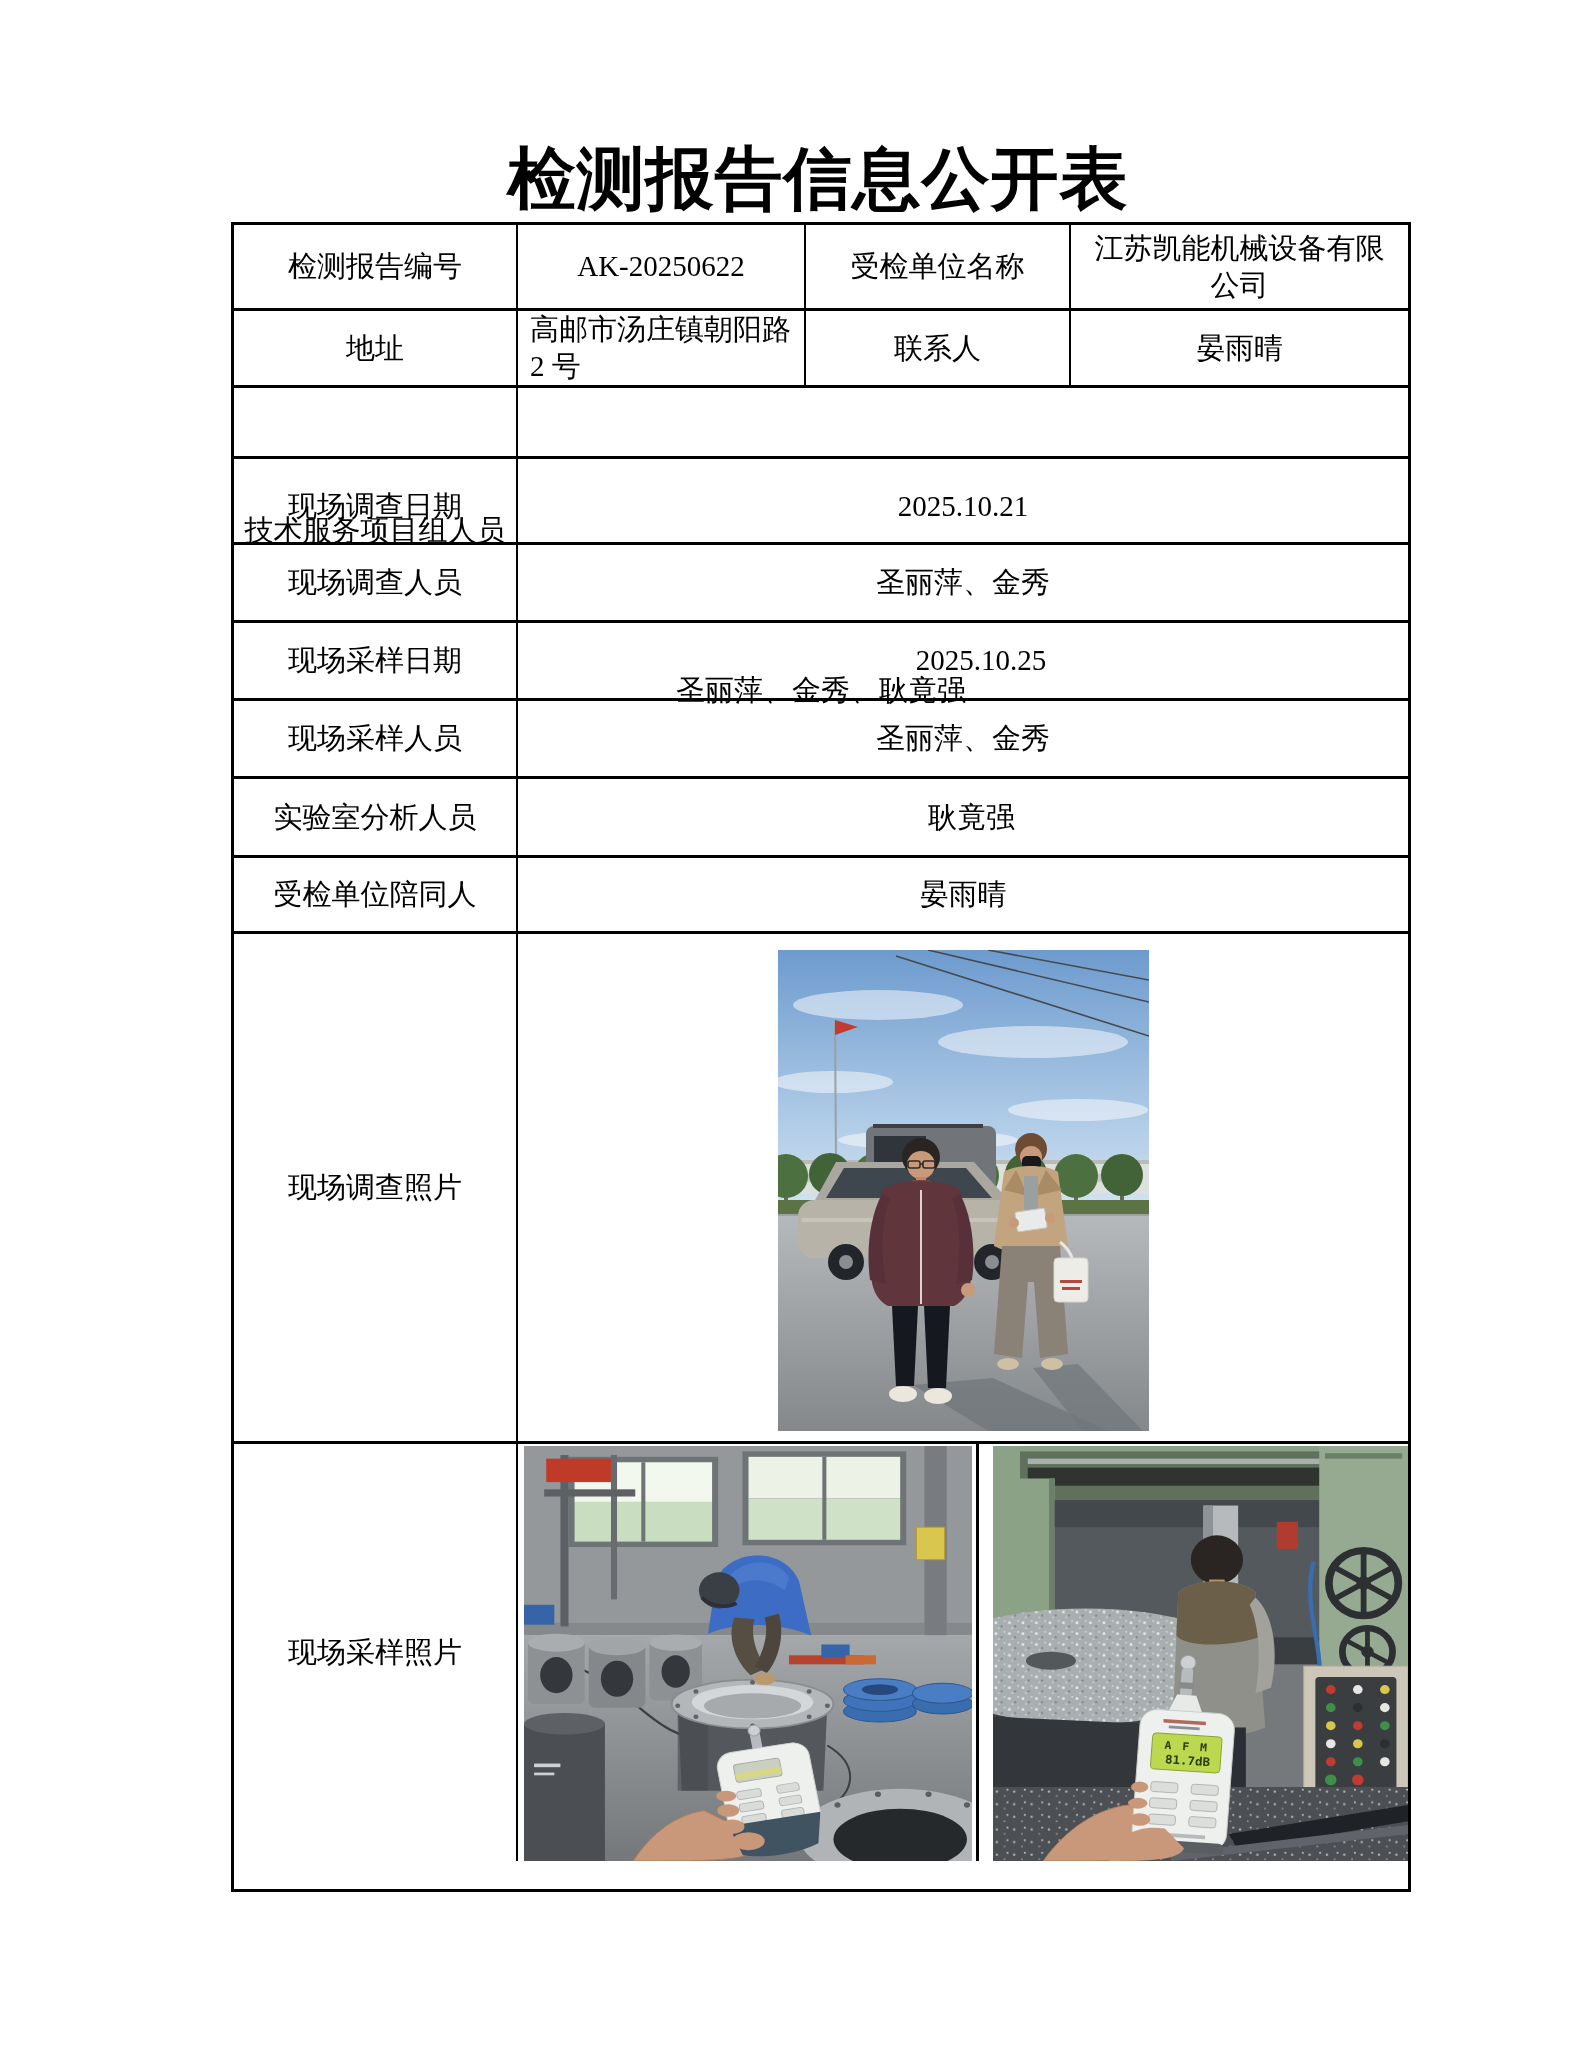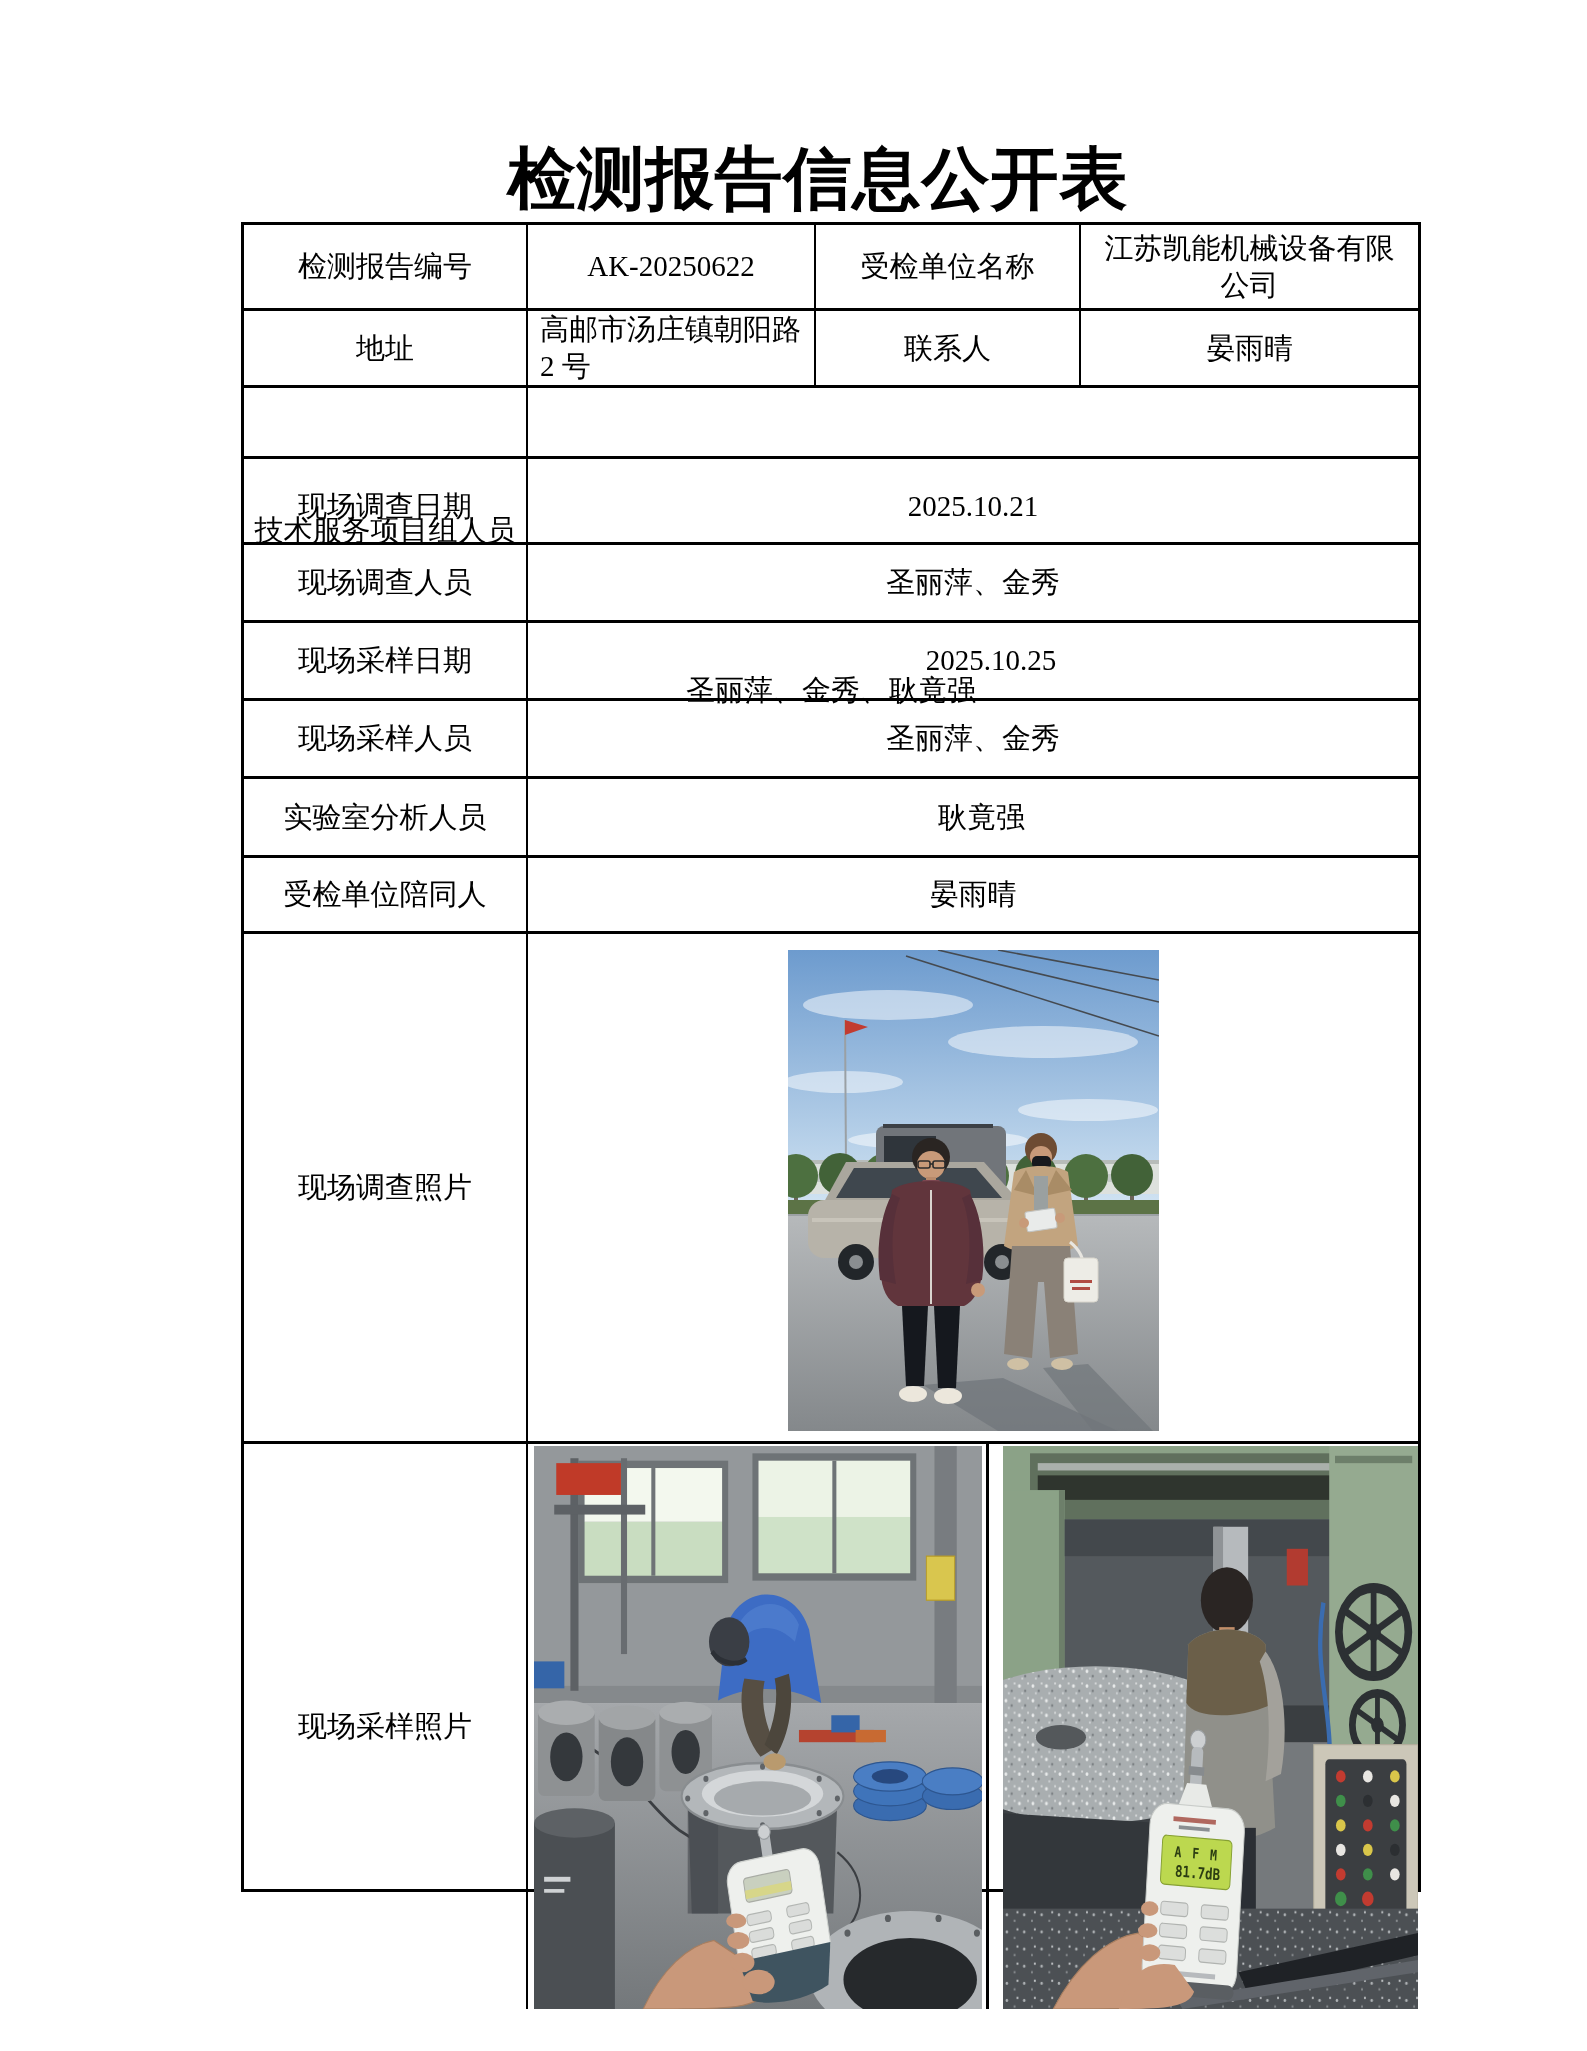--- a/index.html
+++ b/index.html
@@ -1,35 +1,35 @@
 <!DOCTYPE html>
 <html><head>
 <meta charset="utf-8">
 <style>
   html,body{margin:0;padding:0;background:#ffffff;}
   .page{position:relative;width:1587px;height:2051px;background:#ffffff;overflow:hidden;
         font-family:"Liberation Serif","DejaVu Serif",serif;color:#000;}
   .doc-title{position:absolute;left:228px;top:142px;width:1180px;text-align:center;
              font-size:68px;font-weight:700;line-height:1.1;letter-spacing:1px;}
-  .tbl{position:absolute;left:241px;top:222px;width:1180px;height:1670px;
+  .tbl{position:absolute;left:231px;top:222px;width:1180px;height:1670px;
        border:3px solid #000;box-sizing:border-box;display:flex;flex-direction:column;}
   .row{display:flex;border-bottom:3px solid #000;box-sizing:border-box;flex:0 0 auto;}
   .row:last-child{border-bottom:none;}
   .c{border-right:2px solid #000;box-sizing:border-box;display:flex;align-items:center;
      justify-content:center;text-align:center;font-size:29px;line-height:37px;padding:0 10px;}
   .c:last-child{border-right:none;}
   .w1{width:284px;flex:0 0 284px;}
   .w2{width:288px;flex:0 0 288px;}
   .w3{width:265px;flex:0 0 265px;}
   .w4{flex:1 1 auto;padding:0 16px;}
   .wv{flex:1 1 auto;border-radius:23px;}
   .addr{justify-content:flex-start;text-align:left;padding:0 12px;}
   .r1{height:86px;} .r2{height:77px;} .r3{height:71px;flex-direction:column;} .r4{height:74px;margin-top:12px;}
   .r5{height:78px;} .r6{height:78px;gap:36px;} .r7{height:78px;} .r8{height:79px;gap:17px;}
-  .r9{height:76px;} .r10{height:510px;} .r11{height:565px;}
+  .r9{height:76px;} .r10{height:510px;} .r11{height:417px;}
   .photo-cell{flex:1 1 auto;display:block;padding:0;position:relative;}
   .survey-photo{display:block;width:371px;height:481px;margin:16px auto 0 auto;}
   .wpl{flex:0 0 448px;width:448px;border-right:3px solid #000;padding:2px 4px 0 6px;display:block;}
   .wpr{flex:1 1 auto;border-right:none;padding:2px 0 0 14px;display:block;}
   .wpl svg,.wpr svg{display:block;width:100%;height:100%;}
 </style>
 </head>
 <body>
 
 <div class="page">

